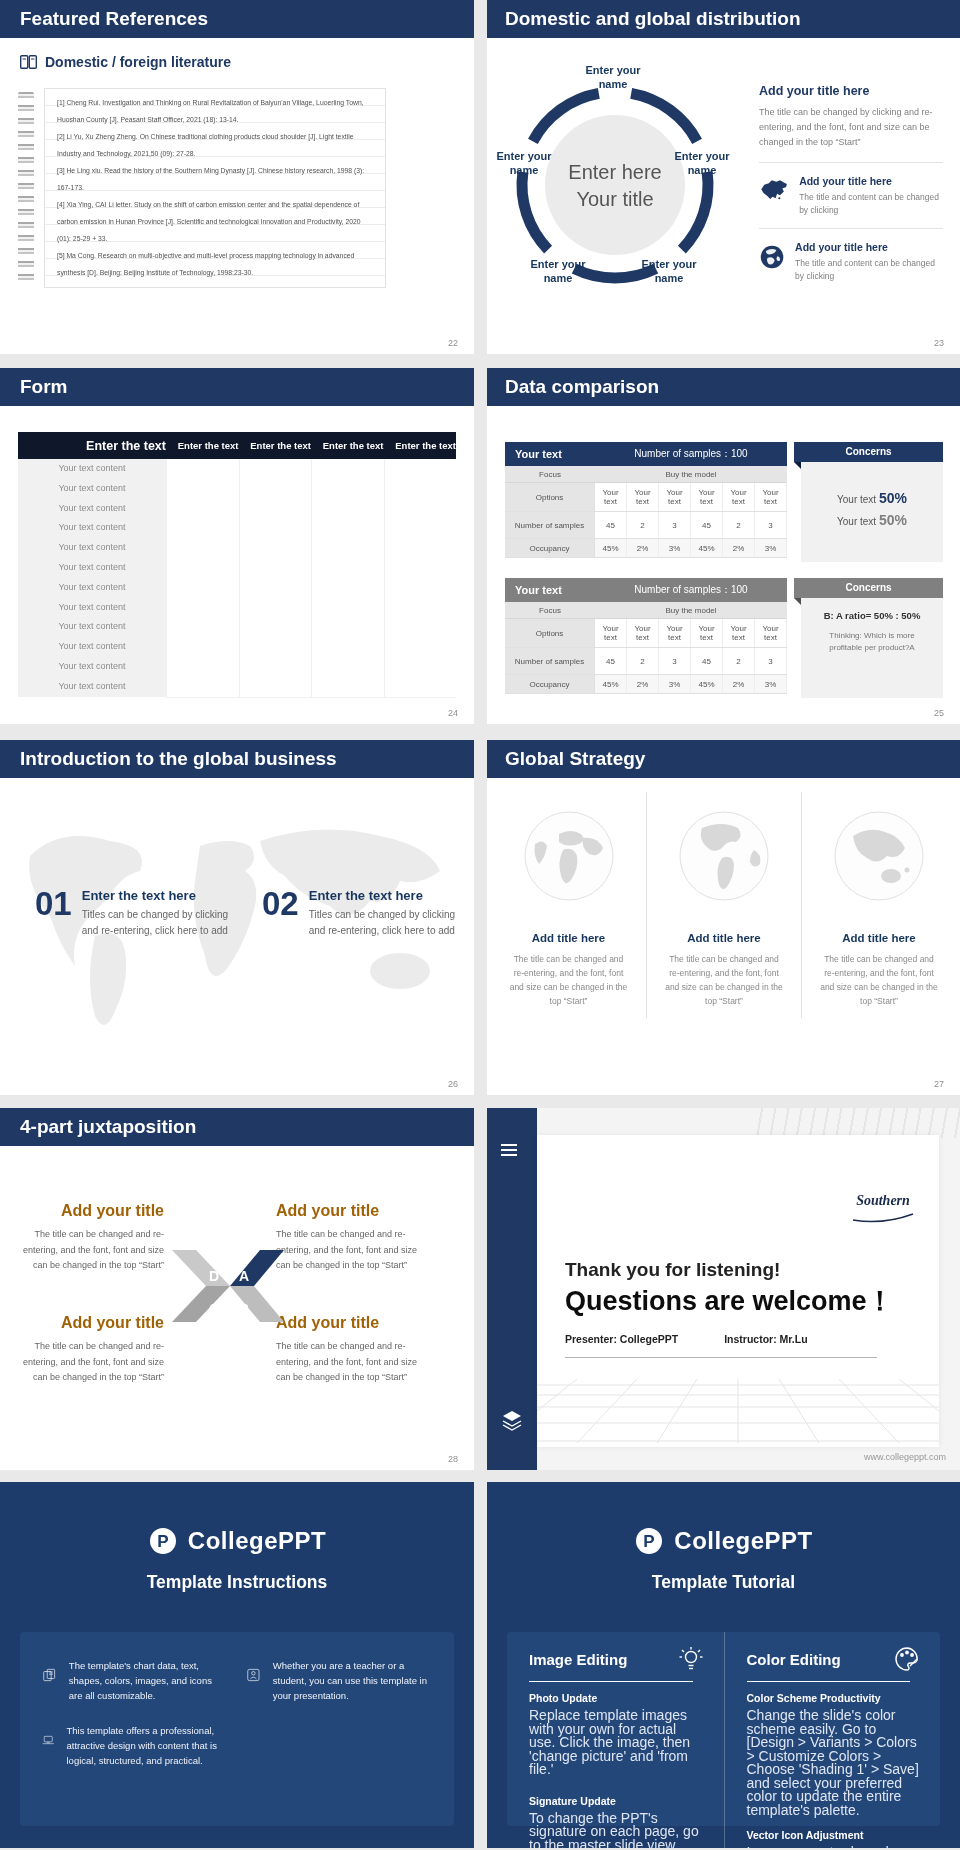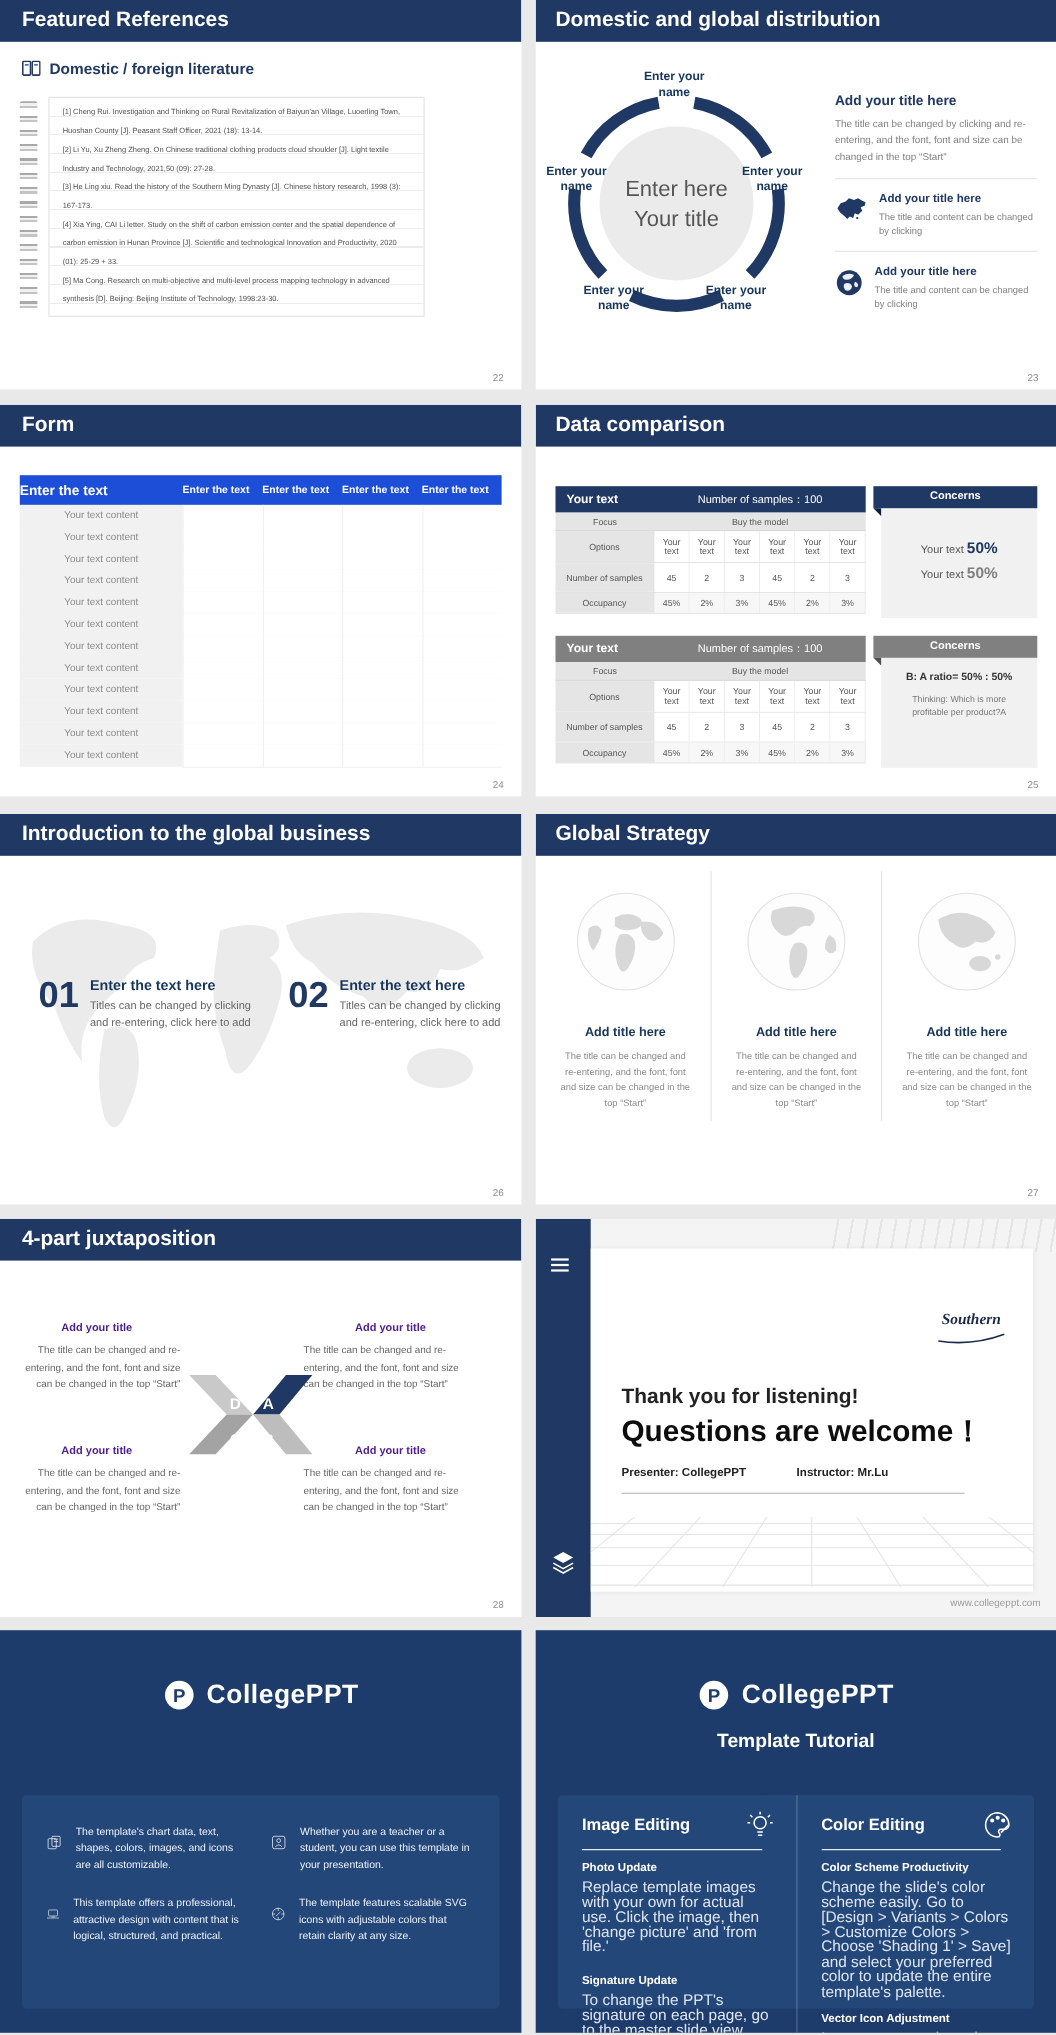--- a/index.html
+++ b/index.html
@@ -28,21 +28,21 @@
   .r-col{position:absolute;left:272px;top:84px;width:184px;}
   .r-title{font-size:12.5px;font-weight:bold;color:#1f3864;}
   .r-body{margin-top:7px;font-size:9px;line-height:15px;color:#808080;}
   .r-item{display:flex;gap:10px;align-items:flex-start;border-top:1px solid #e3e3e3;margin-top:12px;padding-top:12px;}
   .ri-title{font-weight:bold;font-size:10.5px;color:#1f3864;}
   .ri-body{margin-top:4px;font-size:8.5px;line-height:12.5px;color:#808080;}
 
   
   #card-s24{left:0;top:368px;width:474px;height:356px;}
   .form-table{position:absolute;left:18px;top:64px;width:438px;}
-  .f-head{display:grid;grid-template-columns:148px repeat(4,1fr);background:#1d4ed8;color:#fff;height:27px;align-items:center;text-align:left;font-weight:bold;}
+  .f-head{display:grid;grid-template-columns:148px repeat(4,1fr);background:#0f172a;color:#fff;height:27px;align-items:center;text-align:right;font-weight:bold;}
   .f-h0{font-size:12.5px;}
   .f-h{font-size:9.5px;}
   .f-row{display:grid;grid-template-columns:148px repeat(4,1fr);height:19.8px;text-align:center;}
   .f-label{background:#f1f1f1;color:#8c8c8c;font-size:9px;line-height:19.8px;border-bottom:1px solid #fff;}
   .f-cell{background:#fff;border-bottom:1px solid #f0f0f0;border-left:1px solid #f0f0f0;}
 
   
   #card-s25{left:487px;top:368px;width:473px;height:356px;}
   #card-s25 .bar{padding-left:18px;}
   .dtable{position:absolute;left:18px;width:282px;}
@@ -88,21 +88,21 @@
   .g-title{font-weight:bold;font-size:11.5px;color:#17365d;}
   .g-body{margin-top:8px;font-size:8.5px;line-height:14px;color:#8a8a8a;padding:0 6px;}
 
   
   #card-s28{left:0;top:1108px;width:474px;height:362px;}
   .blk{position:absolute;}
   #b0{left:12px;top:94px;width:152px;text-align:right;}
   #b1{left:276px;top:94px;width:158px;text-align:left;}
   #b2{left:12px;top:206px;width:152px;text-align:right;}
   #b3{left:276px;top:206px;width:158px;text-align:left;}
-  .blk-title{font-weight:bold;font-size:10px;color:#4c1d95;text-align:center;margin-bottom:7px;}
+  .blk-title{font-weight:bold;font-size:16px;color:#a16207;margin-bottom:7px;}
   .blk-body{font-size:9px;line-height:15.5px;color:#666;}
   .x-svg{position:absolute;left:166px;top:136px;}
 
   
   #card-thanks{left:487px;top:1108px;width:473px;height:362px;background:#f4f4f4;}
   .swoosh{position:absolute;right:0;top:0;width:210px;height:30px;opacity:.6;
     background:repeating-linear-gradient(100deg,transparent 0 11px,#dcdcdc 11px 13px);}
   .side{position:absolute;left:0;top:0;width:50px;height:100%;background:#1f3864;}
   .hamb{position:absolute;left:14px;top:36px;width:16px;}
   .hamb span{display:block;height:2px;background:#fff;margin-bottom:3px;}
@@ -555,20 +555,21 @@
   </section>
 
   <section class="card dark" id="card-inst">
     <div class="logo-row">
       <svg width="30" height="30" viewBox="0 0 30 30">
         <circle cx="15" cy="15" r="13" fill="#fff"></circle>
         <text x="15" y="21" text-anchor="middle" font-size="17" font-weight="bold" fill="#1d3c6b">P</text>
       </svg>
       <span class="logo-text">CollegePPT</span>
     </div>
+    <div class="dark-title">Template Instructions</div>
     <div class="panel">
       <div class="inst-grid">
         <div class="inst-item">
           <svg width="34" height="34" viewBox="0 0 34 34" fill="none" stroke="#fff" stroke-width="1.5">
             <rect x="4" y="9" width="17" height="21" rx="2"></rect>
               <rect x="12" y="4" width="17" height="21" rx="2"></rect>
               <line x1="16" y1="10" x2="25" y2="10"></line>
               <line x1="16" y1="15" x2="25" y2="15"></line>
           </svg>
           <div class="inst-text">The template's chart data, text, shapes, colors, images, and icons are all customizable.</div>
@@ -581,31 +582,20 @@
           </svg>
           <div class="inst-text">Whether you are a teacher or a student, you can use this template in your presentation.</div>
         </div>
         <div class="inst-item">
           <svg width="34" height="34" viewBox="0 0 34 34" fill="none" stroke="#fff" stroke-width="1.5">
             <rect x="6" y="7" width="22" height="15" rx="2"></rect>
               <line x1="2" y1="27" x2="32" y2="27"></line>
               <line x1="13" y1="24.5" x2="21" y2="24.5"></line>
           </svg>
           <div class="inst-text">This template offers a professional, attractive design with content that is logical, structured, and practical.</div>
-        </div>
-        <div class="inst-item">
-          <svg width="34" height="34" viewBox="0 0 34 34" fill="none" stroke="#fff" stroke-width="1.5">
-            <circle cx="17" cy="17" r="13"></circle>
-              <line x1="17" y1="4" x2="17" y2="10"></line>
-              <line x1="17" y1="24" x2="17" y2="30"></line>
-              <line x1="4" y1="17" x2="10" y2="17"></line>
-              <line x1="24" y1="17" x2="30" y2="17"></line>
-              <line x1="12" y1="22" x2="22" y2="12"></line>
-          </svg>
-          <div class="inst-text">The template features scalable SVG icons with adjustable colors that retain clarity at any size.</div>
         </div>
       </div>
     </div>
   </section>
 
   <section class="card dark" id="card-tut">
     <div class="logo-row">
       <svg width="30" height="30" viewBox="0 0 30 30">
         <circle cx="15" cy="15" r="13" fill="#fff"></circle>
         <text x="15" y="21" text-anchor="middle" font-size="17" font-weight="bold" fill="#1d3c6b">P</text>

